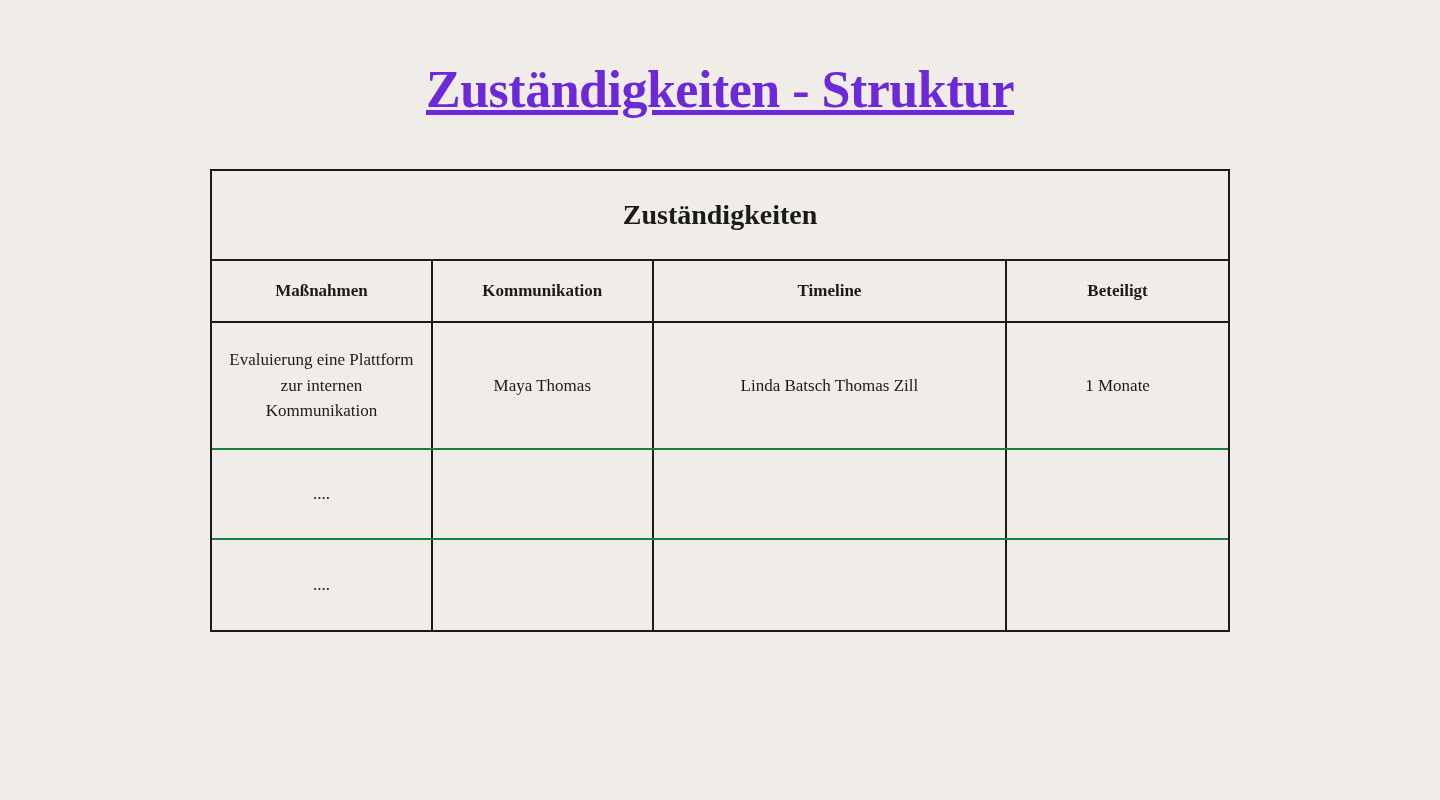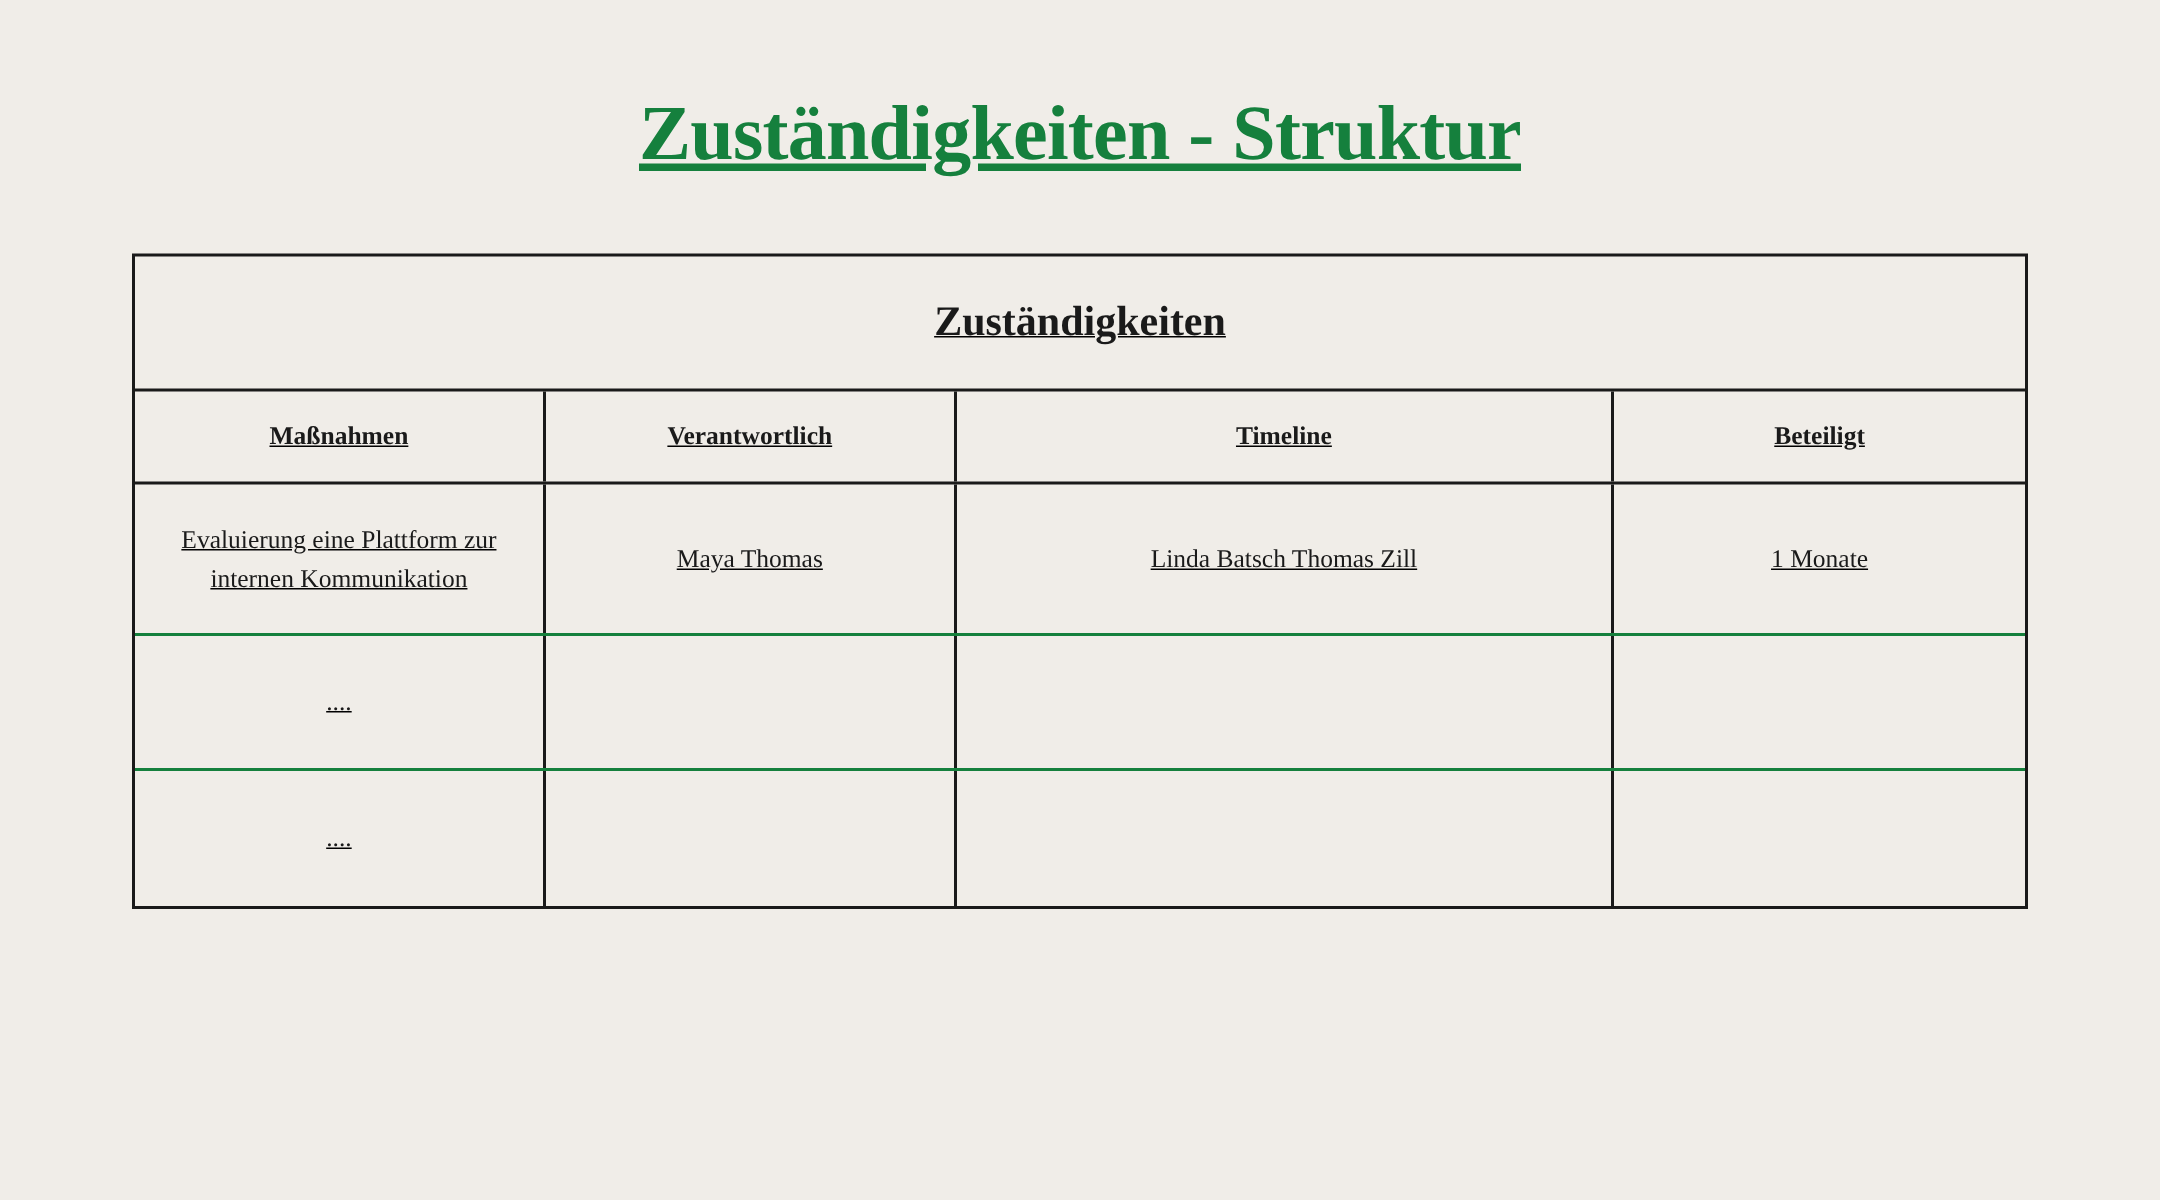--- a/index.html
+++ b/index.html
@@ -17,29 +17,28 @@
       flex-direction: column;
       align-items: center;
       justify-content: flex-start;
       padding-top: 60px;
     }
 
     .page-title {
       font-size: 52px;
       font-weight: 900;
       text-decoration: underline;
-      color: #15803d;
+      color: #6d28d9;
       margin-bottom: 50px;
       letter-spacing: -0.5px;
     }
 
     .table-wrapper {
-      width: 1264px;
+      width: 1020px;
       border: 2.5px solid #1a1a1a;
-      text-decoration: underline;
     }
 
     .table-header-row {
       border-bottom: 2.5px solid #1a1a1a;
       padding: 28px 20px;
       text-align: center;
     }
 
     .table-header-row-title {
       font-size: 28px;
@@ -106,21 +105,21 @@
 
   <div class="table-header-row">
     <span class="table-header-row-title">Zuständigkeiten</span>
   </div>
 
   <div class="table-columns">
     <div class="col-header">
       <span>Maßnahmen</span>
     </div>
     <div class="col-header">
-      <span>Verantwortlich</span>
+      <span>Kommunikation</span>
     </div>
     <div class="col-header">
       <span>Timeline</span>
     </div>
     <div class="col-header">
       <span>Beteiligt</span>
     </div>
   </div>
 
   <div class="table-row">

